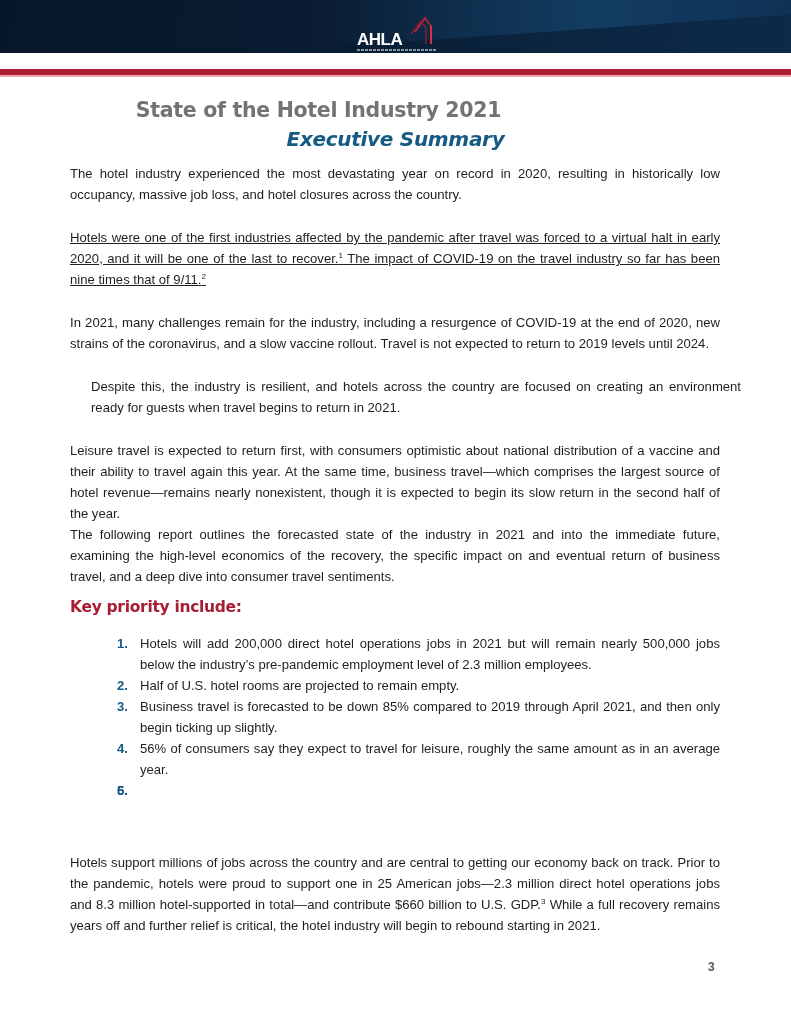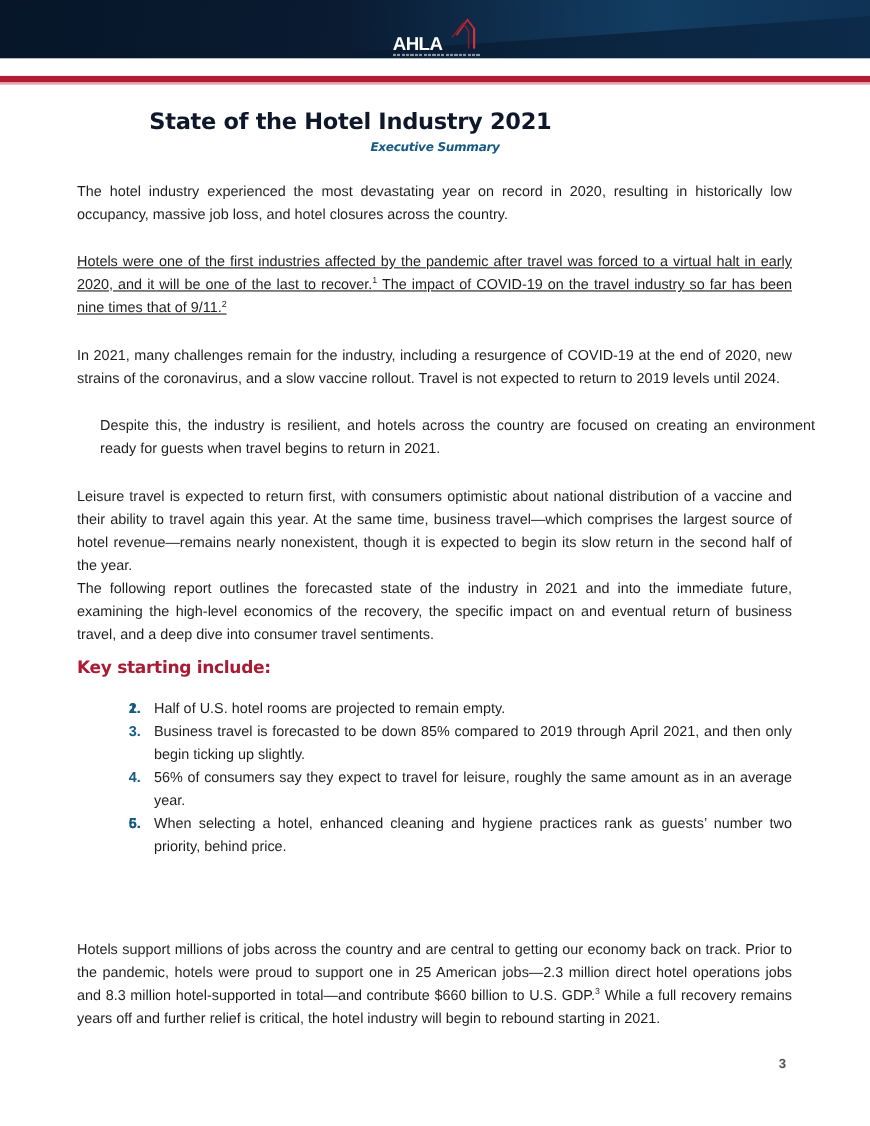--- a/index.html
+++ b/index.html
@@ -29,26 +29,26 @@
     }
     .logo svg { position: absolute; left: 0; top: 0; }
 
     .stripe-white { position: absolute; left: 0; top: 66px; width: 791px; height: 3px; background: #ffffff; }
     .stripe-red { position: absolute; left: 0; top: 69px; width: 791px; height: 6px; background: #b01c33; }
     .stripe-pink { position: absolute; left: 0; top: 75px; width: 791px; height: 2px; background: #e7a7b1; }
 
     .title {
       position: absolute; left: 0; top: 98px; width: 637px; text-align: center;
       font-family: "DejaVu Sans", sans-serif; font-weight: bold; font-size: 20.5px;
-      color: #0f172a; letter-spacing: -0.3px;
+      color: #737373; letter-spacing: -0.3px;
     }
     .subtitle {
       position: absolute; left: 0; top: 127px; width: 791px; text-align: center;
       font-family: "DejaVu Sans", sans-serif; font-weight: bold; font-style: italic;
-      font-size: 11px; color: #155a82; letter-spacing: -0.3px;
+      font-size: 20px; color: #155a82; letter-spacing: -0.3px;
     }
 
     .body-text {
       position: absolute; left: 70px; width: 650px;
       font-family: "Liberation Sans", sans-serif; font-size: 13.1px; line-height: 21px;
       text-align: justify; color: #1f1f1f;
     }
     .body-text sup { font-size: 8px; vertical-align: super; line-height: 0; }
 
     #p1 { top: 163px; }
@@ -110,26 +110,26 @@
 <p class="body-text" id="p2"><span>Hotels were one of the first industries affected by the pandemic after travel was forced to a virtual halt in early 2020, and it will be one of the last to recover.</span><sup>1</sup><span> The impact of COVID-19 on the travel industry so far has been nine times that of 9/11.</span><sup>2</sup></p>
 
 <p class="body-text" id="p3">In 2021, many challenges remain for the industry, including a resurgence of COVID-19 at the end of 2020, new strains of the coronavirus, and a slow vaccine rollout. Travel is not expected to return to 2019 levels until 2024.</p>
 
 <p class="body-text" id="p4">Despite this, the industry is resilient, and hotels across the country are focused on creating an environment ready for guests when travel begins to return in 2021.</p>
 
 <p class="body-text" id="p5">Leisure travel is expected to return first, with consumers optimistic about national distribution of a vaccine and their ability to travel again this year. At the same time, business travel—which comprises the largest source of hotel revenue—remains nearly nonexistent, though it is expected to begin its slow return in the second half of the year.</p>
 
 <p class="body-text" id="p6">The following report outlines the forecasted state of the industry in 2021 and into the immediate future, examining the high-level economics of the recovery, the specific impact on and eventual return of business travel, and a deep dive into consumer travel sentiments.</p>
 
-<h3 class="key-heading">Key starting include:</h3>
+<h3 class="key-heading">Key priority include:</h3>
 
 <ol class="findings">
-  <li><span class="num">1.</span></li>
+  <li><span class="num">1.</span><span>Hotels will add 200,000 direct hotel operations jobs in 2021 but will remain nearly 500,000 jobs below the industry’s pre-pandemic employment level of 2.3 million employees.</span></li>
   <li><span class="num">2.</span><span>Half of U.S. hotel rooms are projected to remain empty.</span></li>
   <li><span class="num">3.</span><span>Business travel is forecasted to be down 85% compared to 2019 through April 2021, and then only begin ticking up slightly.</span></li>
   <li><span class="num">4.</span><span>56% of consumers say they expect to travel for leisure, roughly the same amount as in an average year.</span></li>
   <li><span class="num">5.</span></li>
-  <li><span class="num">6.</span><span>When selecting a hotel, enhanced cleaning and hygiene practices rank as guests’ number two priority, behind price.</span></li>
+  <li><span class="num">6.</span></li>
 </ol>
 
 <p class="body-text" id="p7"><span>Hotels support millions of jobs across the country and are central to getting our economy back on track. Prior to the pandemic, hotels were proud to support one in 25 American jobs—2.3 million direct hotel operations jobs and 8.3 million hotel-supported in total—and contribute $660 billion to U.S. GDP.</span><sup>3</sup><span>  While a full recovery remains years off and further relief is critical, the hotel industry will begin to rebound starting in 2021.</span></p>
 
 <div class="page-num">3</div>
 
 </body></html>

